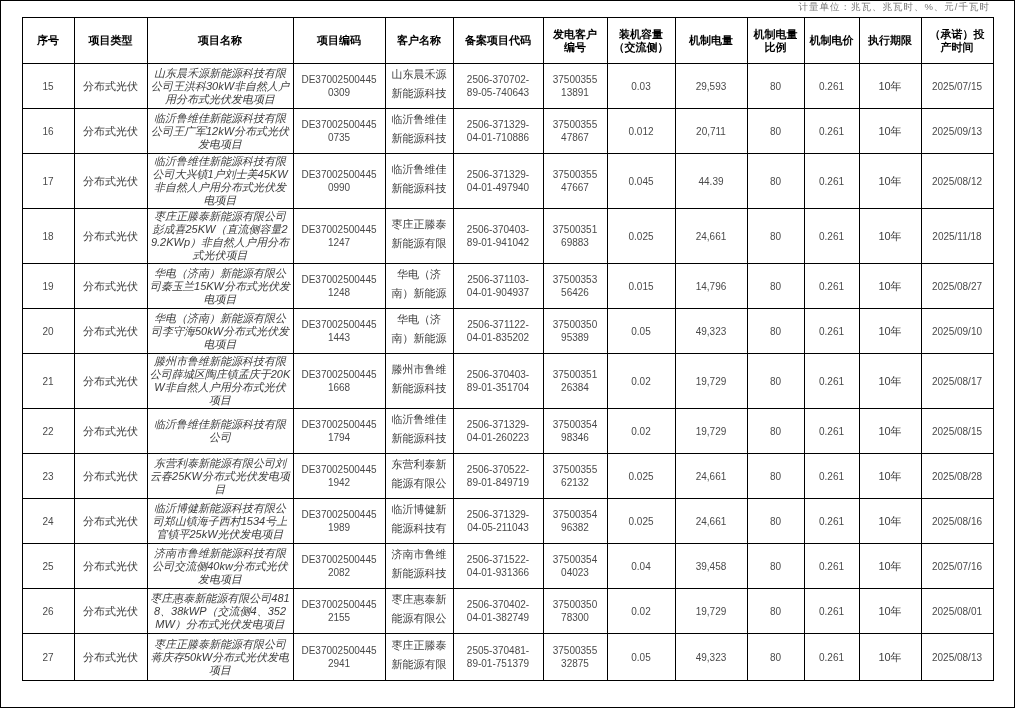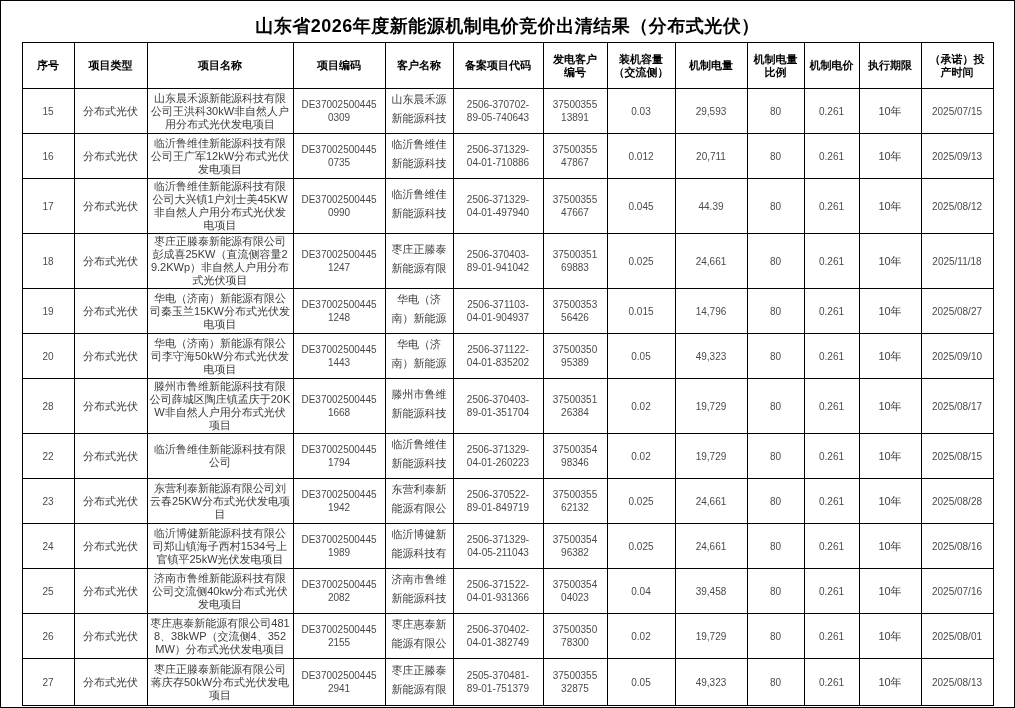--- a/index.html
+++ b/index.html
@@ -26,36 +26,36 @@
   .grid thead tr{height:46px;}
   .grid th{
     font-size:11px;font-weight:bold;color:#000;line-height:13px;
     white-space:pre-line;padding:2px 1px;
   }
   .grid td{font-size:11px;color:#3c3c3c;line-height:13px;}
   td.c-num,td.c-code{font-size:10px;color:#4a4a4a;}
   .pre{white-space:pre-line;word-break:break-all;}
   .cw-name{
     max-height:40px;overflow:hidden;word-break:break-all;
-    line-height:13px;font-size:11px;
+    line-height:13px;font-size:11px;font-style:italic;
   }
   .cw-cjk{max-height:42px;overflow:hidden;word-break:break-all;line-height:19px;}
   tbody tr{height:43px;}
   tbody tr:nth-child(3),tbody tr:nth-child(4),tbody tr:nth-child(7){height:55px;}
   tbody tr:nth-child(3) .cw-name,
   tbody tr:nth-child(4) .cw-name,
   tbody tr:nth-child(7) .cw-name{max-height:53px;}
   tbody tr:nth-child(5),tbody tr:nth-child(6){height:40px;}
   tbody tr:nth-child(13){height:47px;}
 </style>
 </head>
 <body>
 
 <div class="page">
-  <div class="title">山东省2026年度新能源机制电价竞价出清结果（分布式光伏）</div>
+  <div class="units">计量单位：兆瓦、兆瓦时、%、元/千瓦时</div>
 
   <table class="grid">
     <colgroup>
       <col style="width:52px">
         <col style="width:73px">
         <col style="width:146px">
       <col style="width:92px">
         <col style="width:68px">
         <col style="width:90px">
       <col style="width:64px">
@@ -220,21 +220,21 @@
 95389</td>
     <td class="c-num">0.05</td>
     <td class="c-num">49,323</td>
     <td class="c-num">80</td>
     <td class="c-num">0.261</td>
     <td>10年</td>
     <td class="c-num">2025/09/10</td>
   </tr>
 
   <tr>
-    <td class="c-num">28</td>
+    <td class="c-num">21</td>
     <td>分布式光伏</td>
     <td>
             <div class="cw-name">滕州市鲁维新能源科技有限公司薛城区陶庄镇孟庆于20KW非自然人户用分布式光伏项目</div>
           </td>
     <td class="c-code pre">DE37002500445
 1668</td>
     <td>
             <div class="cw-cjk">滕州市鲁维新能源科技有限公司</div>
           </td>
     <td class="c-code pre">2506-370403-

